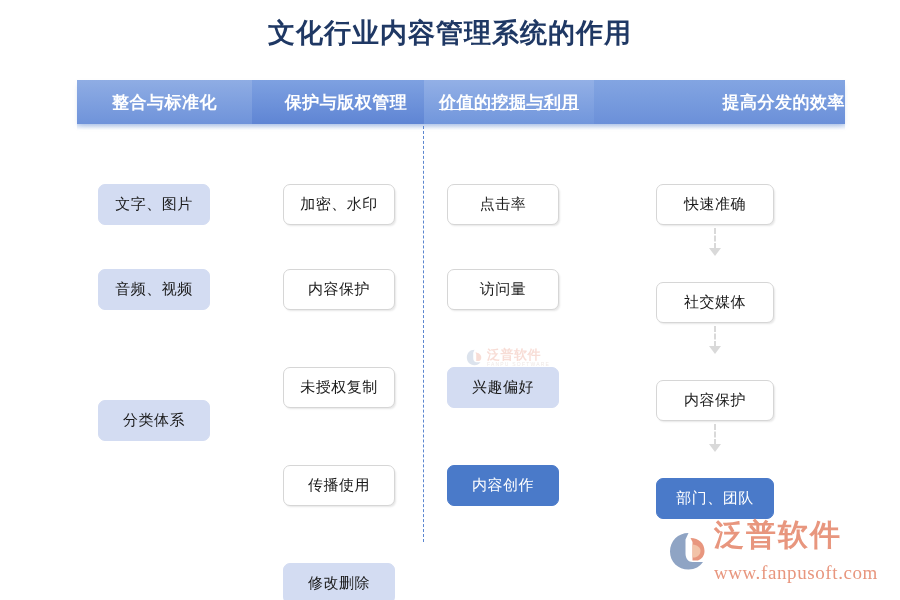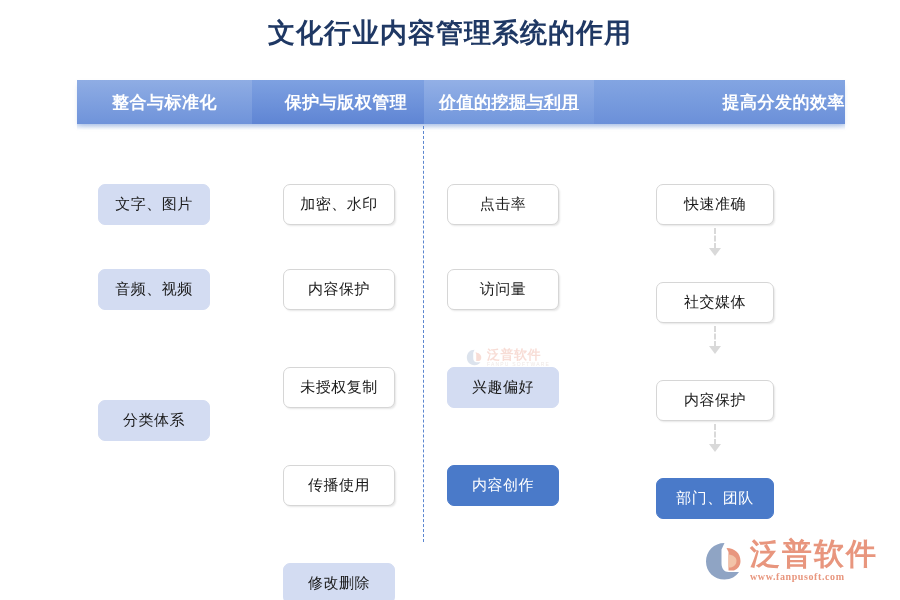--- a/index.html
+++ b/index.html
@@ -188,26 +188,25 @@
     flex: 0 0 auto;
   }
   .logo-text { line-height: 1; }
   .logo-cn {
     font-size: 30px;
     font-weight: bold;
     color: #e8967e;
     letter-spacing: 2px;
   }
   .logo-url {
-    font-size: 10px;
+    font-size: 19px;
     color: #e8967e;
     letter-spacing: 0.6px;
-    margin-top: 3px;
+    margin-top: 13px;
     font-family: "Liberation Serif", "DejaVu Serif", serif;
-    font-weight: bold;
   }
 </style>
 </head>
 <body>
 
 <div class="page-title">文化行业内容管理系统的作用</div>
 
 <div class="header-band">
   <div class="hdr-cell tone-a" style="width:175px">
     <span>整合与标准化</span>

